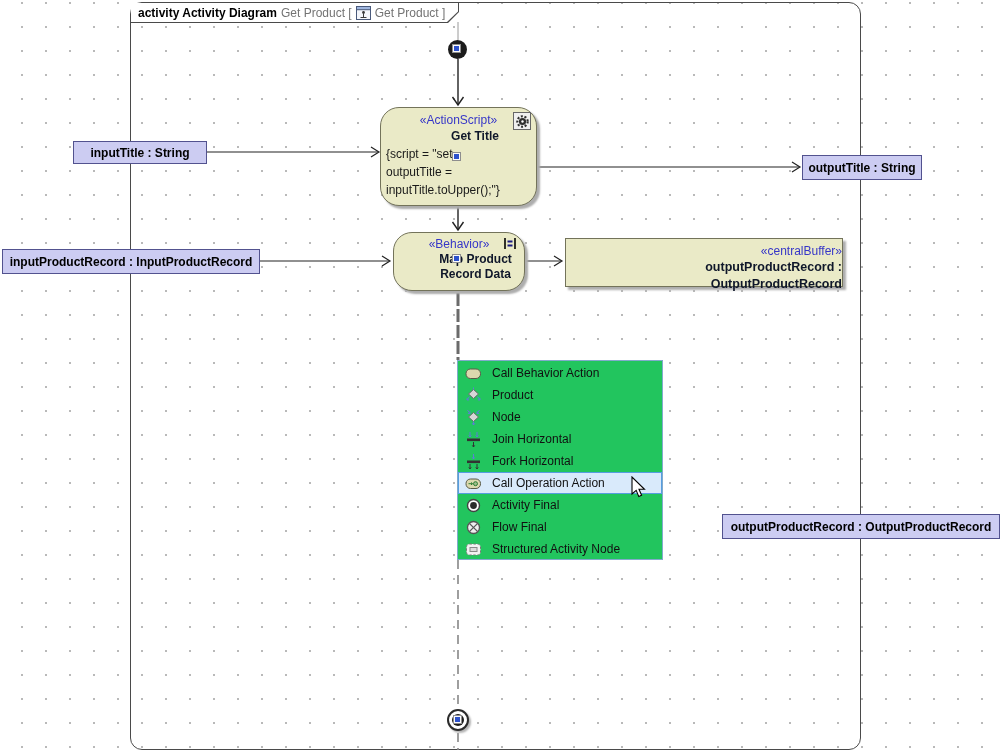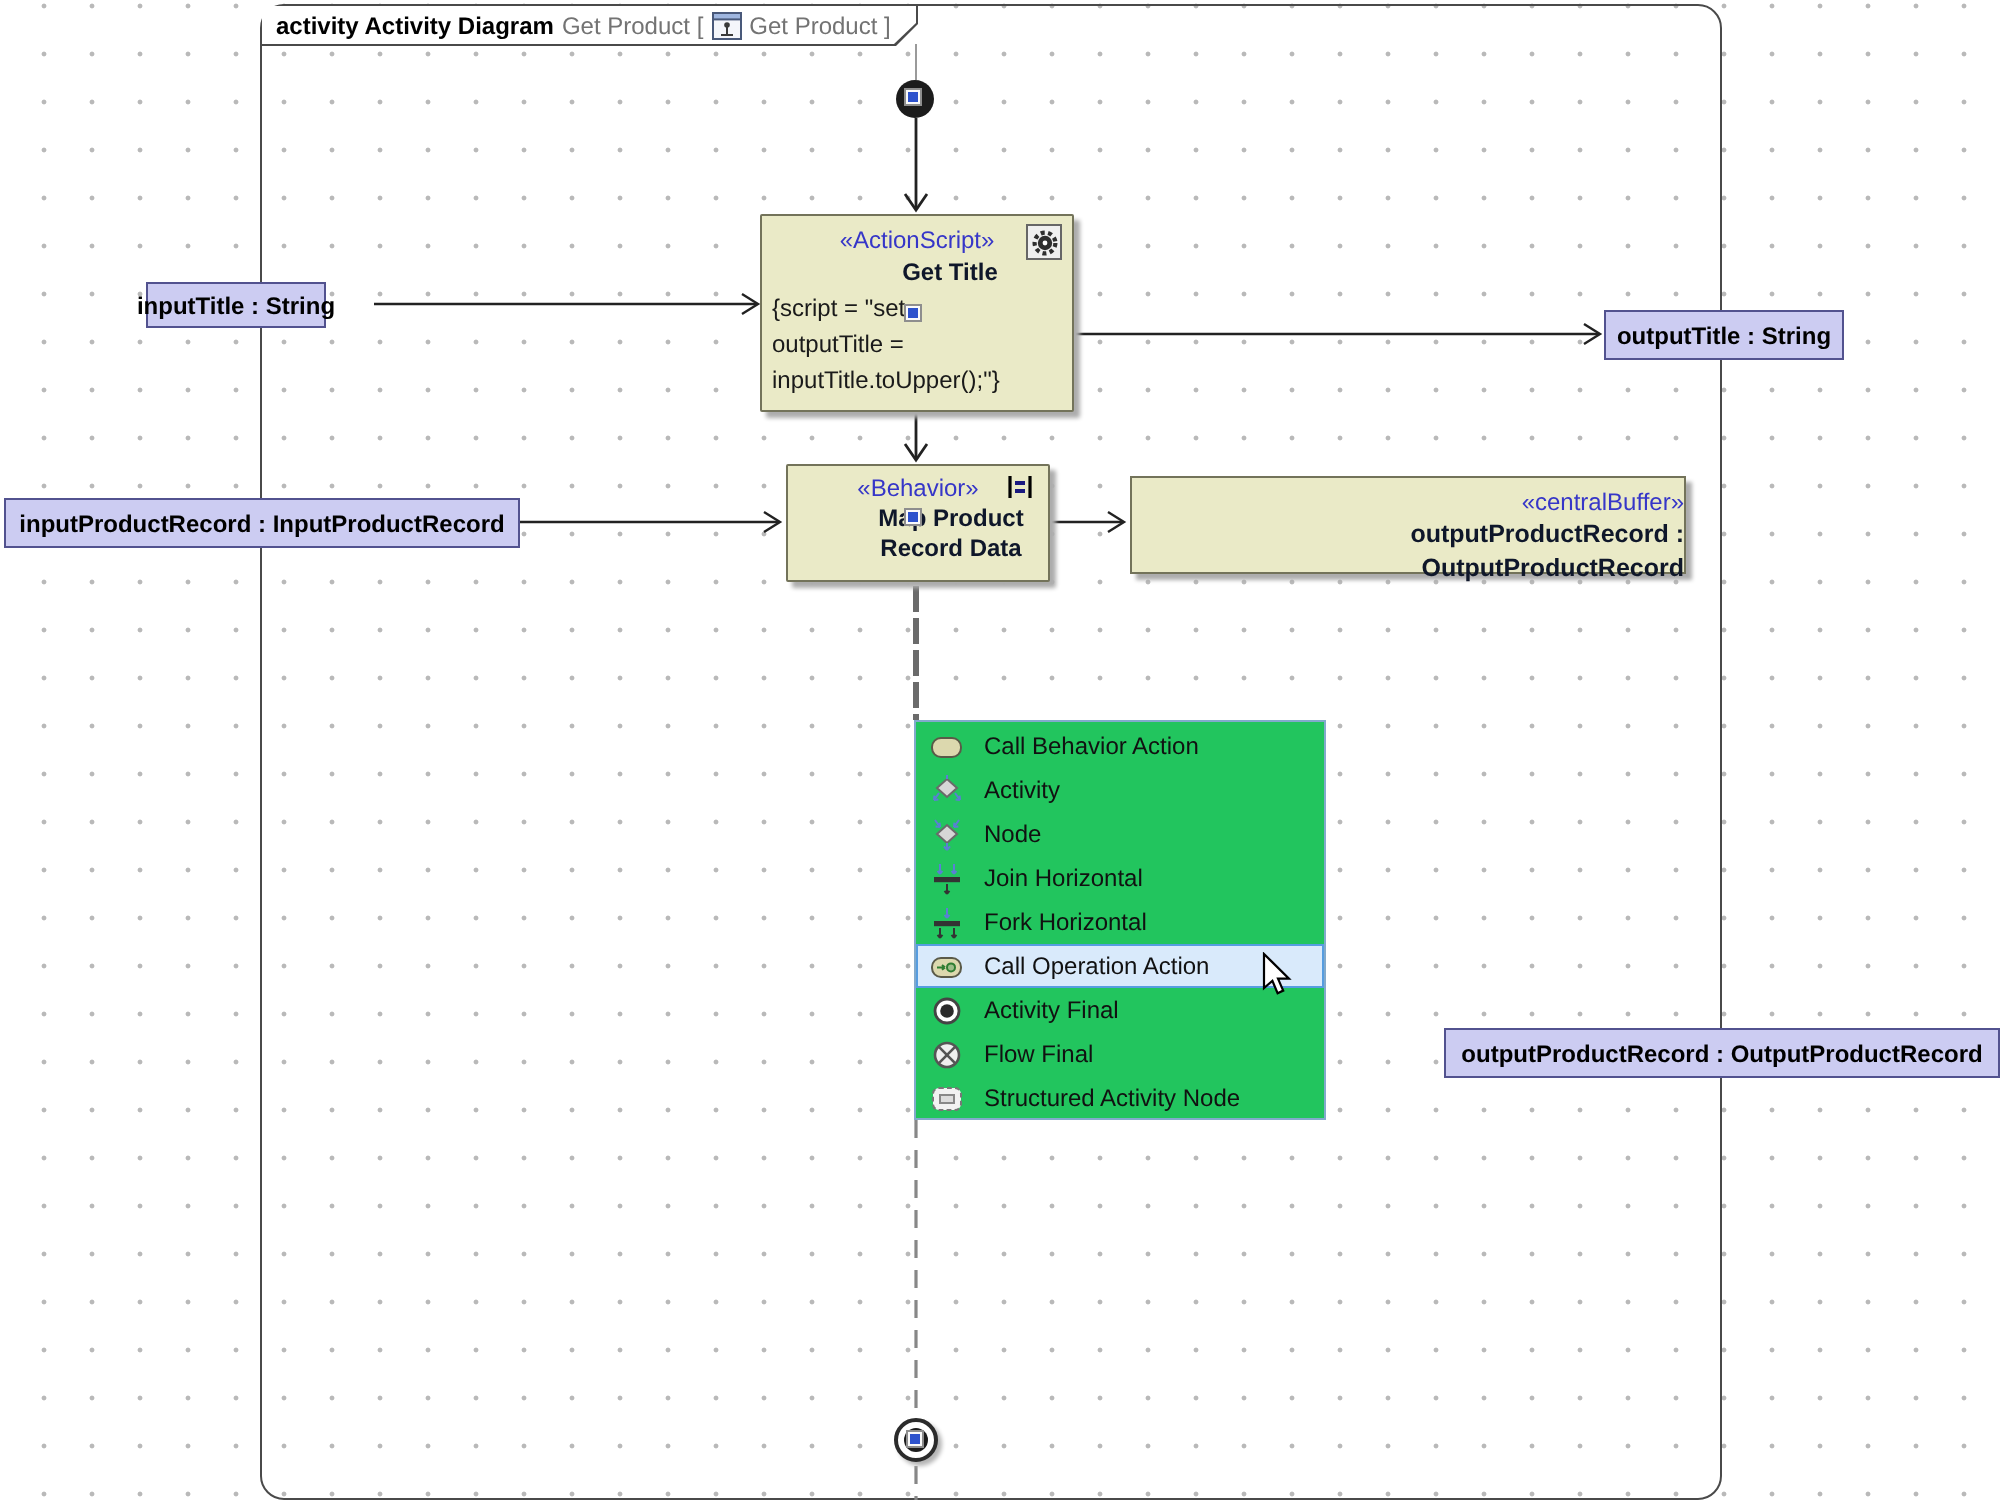--- a/index.html
+++ b/index.html
@@ -20,21 +20,21 @@
   .fh-border{position:absolute;inset:0;background:#4a4a4a;
     clip-path:polygon(0 0,100% 0,100% 45%,calc(100% - 11px) 100%,0 100%);}
   .fh-fill{position:absolute;left:0;top:0;width:calc(100% - 1px);height:calc(100% - 1px);background:#fff;
     clip-path:polygon(0 0,100% 0,100% 45%,calc(100% - 11px) 100%,0 100%);}
   .fh-text{position:absolute;inset:0;display:flex;align-items:center;gap:4px;
     padding-left:7px;font-size:12px;white-space:nowrap;}
   .fh-bold{font-weight:bold;color:#000;text-align:right;}
   .fh-normal{color:#737373;}
   svg.overlay{position:absolute;left:0;top:0;pointer-events:none;}
   .action-node{position:absolute;background:var(--node-fill);border:1px solid var(--node-border);
-    border-radius:1px;box-shadow:3px 3px 2px #adadad;font-size:12px;text-align:center;}
+    border-radius:19px;box-shadow:3px 3px 2px #adadad;font-size:12px;text-align:center;}
   .buffer-node{position:absolute;background:var(--node-fill);border:1px solid var(--node-border);
     box-shadow:3px 3px 2px #adadad;font-size:12px;text-align:right;}
   .stereo{color:var(--stereo);line-height:16px;}
   .node-name{font-weight:bold;color:#0f172a;padding-left:33px;}
   .script-line{text-align:left;padding-left:5px;line-height:18px;color:#1a1a1a;}
   .pin-label{position:absolute;background:var(--pin-fill);border:1px solid var(--pin-border);
     font-size:12px;font-weight:bold;display:flex;align-items:center;justify-content:center;
     white-space:nowrap;color:#000;}
   .gear-box{position:absolute;top:4px;right:5px;width:18px;height:18px;border:1px solid #666;
     background:#efefef;display:flex;align-items:center;justify-content:center;}
@@ -130,21 +130,21 @@
   <div class="gear-box">
     <svg width="13" height="13" viewBox="0 0 13 13">
       <circle cx="6.5" cy="6.5" r="5.2" fill="none" stroke="#2e2e2e" stroke-width="2.1" stroke-dasharray="2 1.7"></circle>
       <circle cx="6.5" cy="6.5" r="3.6" fill="#2e2e2e"></circle>
       <circle cx="6.5" cy="6.5" r="1.2" fill="#fff"></circle>
     </svg>
   </div>
 </div>
 <div class="sel-handle" style="left:453px;top:153px;"></div>
 
-<div class="pin-label" style="left:73px;top:141px;width:90px;height:23px;">inputTitle : String</div>
+<div class="pin-label" style="left:73px;top:141px;width:134px;height:23px;">inputTitle : String</div>
 <div class="pin-label" style="left:802px;top:155px;width:120px;height:25px;">outputTitle : String</div>
 <div class="pin-label" style="left:2px;top:249px;width:258px;height:25px;">inputProductRecord : InputProductRecord</div>
 <div class="pin-label" style="left:722px;top:514px;width:278px;height:25px;">outputProductRecord : OutputProductRecord</div>
 
 <div class="action-node" style="left:393px;top:232px;width:132px;height:59px;padding-top:4px;">
   <div class="stereo" style="line-height:15px;">«Behavior»</div>
   <div class="node-name" style="line-height:15px;">Map Product</div>
   <div class="node-name" style="line-height:15px;">Record Data</div>
   <div class="map-icon">
     <svg width="16" height="15" viewBox="0 0 16 15">
@@ -173,21 +173,21 @@
   </div>
   <div class="menu-row">
     <span class="menu-ico">
       <svg width="17" height="17" viewBox="0 0 17 17">
         <polygon points="8.5,2.5 13.5,7 8.5,11.5 3.5,7" fill="#d6d6d6" stroke="#6a6a6a"></polygon>
         <path d="M4.5,9.5 L2,13 M2,13 L2.2,10.8 M2,13 L4.2,12.8" stroke="#5b7fd4" fill="none"></path>
         <path d="M12.5,9.5 L15,13 M15,13 L14.8,10.8 M15,13 L12.8,12.8" stroke="#5b7fd4" fill="none"></path>
         <path d="M8.5,0.5 L8.5,2.5" stroke="#5b7fd4"></path>
       </svg>
     </span>
-    <span>Activity</span>
+    <span>Product</span>
   </div>
   <div class="menu-row">
     <span class="menu-ico">
       <svg width="17" height="17" viewBox="0 0 17 17">
         <polygon points="8.5,3.5 13.5,8 8.5,12.5 3.5,8" fill="#d6d6d6" stroke="#6a6a6a"></polygon>
         <path d="M2.5,1 L5,4.5 M5,4.5 L4.8,2.3 M5,4.5 L2.8,4.3" stroke="#5b7fd4" fill="none"></path>
         <path d="M14.5,1 L12,4.5 M12,4.5 L12.2,2.3 M12,4.5 L14.2,4.3" stroke="#5b7fd4" fill="none"></path>
         <path d="M8.5,12.5 L8.5,16 M8.5,16 L7,14.2 M8.5,16 L10,14.2" stroke="#5b7fd4" fill="none"></path>
       </svg>
     </span>

